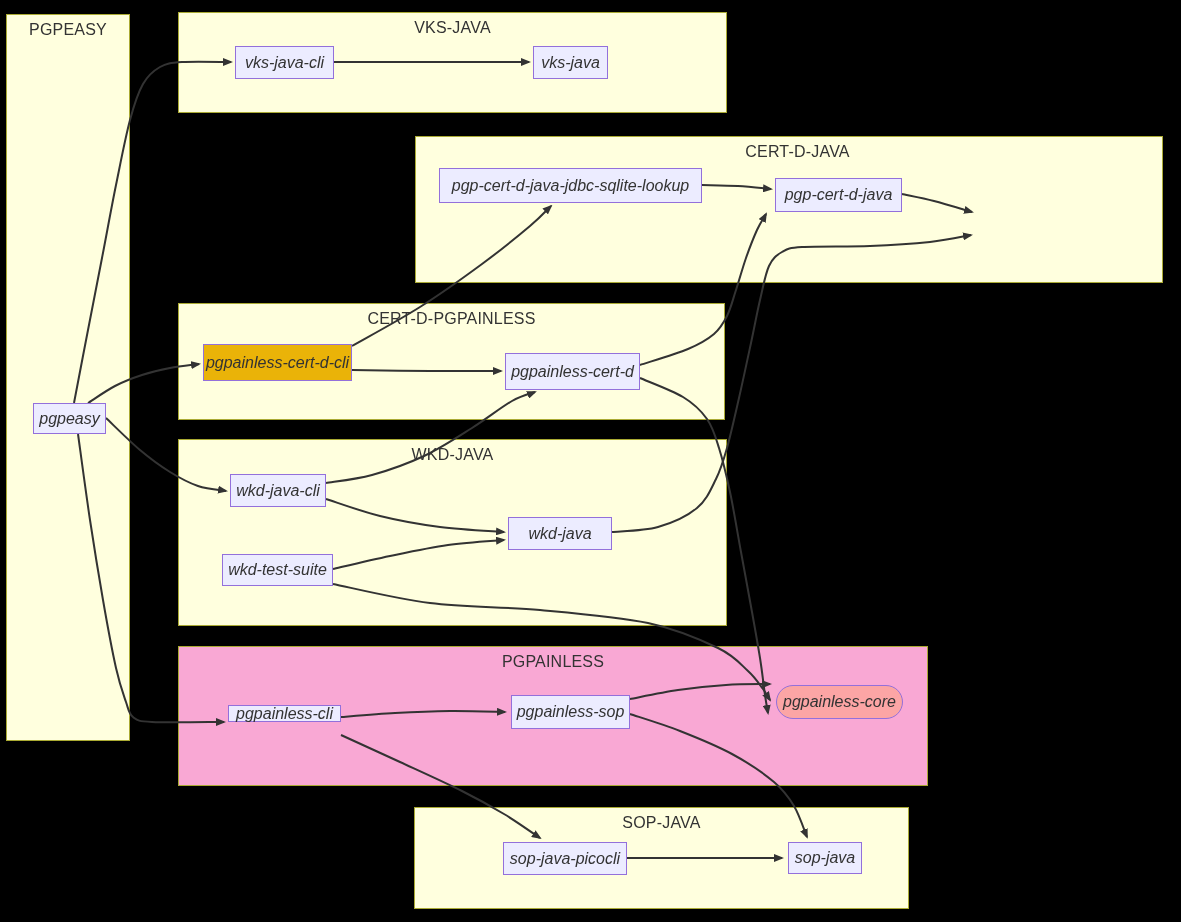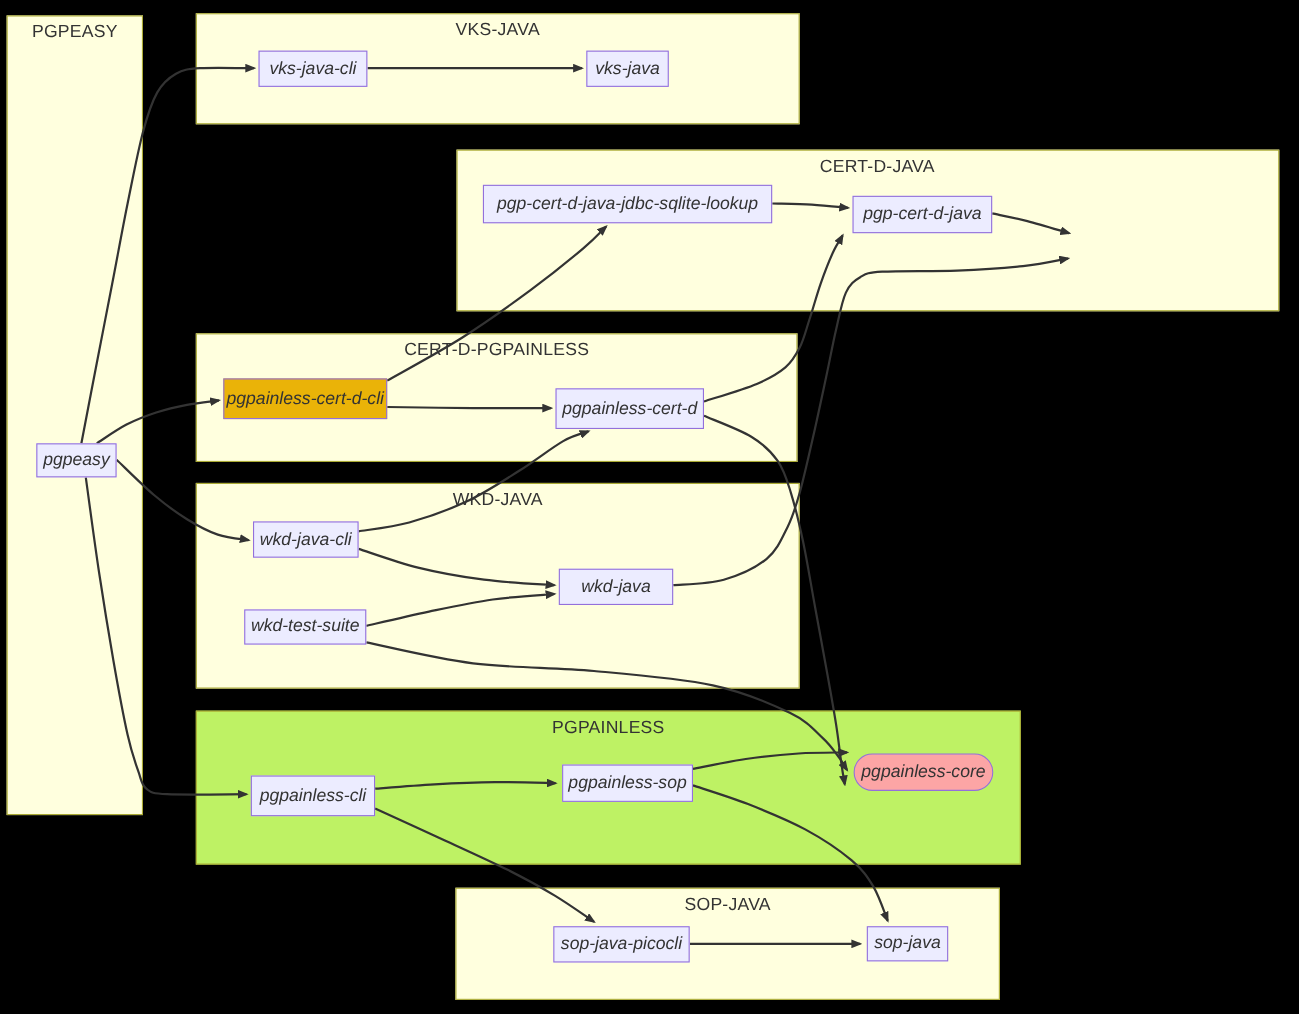--- a/index.html
+++ b/index.html
@@ -26,21 +26,21 @@
     </div>
     <div class="subgraph" style="left: 415px; top: 136px; width: 748px; height: 147px; background: rgb(255, 255, 222); border-color: rgb(170, 170, 51);">
       <div class="subgraph-title" style="color: rgb(51, 51, 51); padding-left: 17px;">CERT-D-JAVA</div>
     </div>
     <div class="subgraph" style="left: 178px; top: 303px; width: 547px; height: 117px; background: rgb(255, 255, 222); border-color: rgb(170, 170, 51);">
       <div class="subgraph-title" style="color: rgb(51, 51, 51);">CERT-D-PGPAINLESS</div>
     </div>
     <div class="subgraph" style="left: 178px; top: 439px; width: 549px; height: 187px; background: rgb(255, 255, 222); border-color: rgb(170, 170, 51);">
       <div class="subgraph-title" style="color: rgb(51, 51, 51);">WKD-JAVA</div>
     </div>
-    <div class="subgraph" style="left: 178px; top: 646px; width: 750px; height: 140px; background: #bef264; border-color: rgb(170, 170, 51);">
+    <div class="subgraph" style="left: 178px; top: 646px; width: 750px; height: 140px; background: #f9a8d4; border-color: rgb(170, 170, 51);">
       <div class="subgraph-title" style="color: rgb(51, 51, 51);">PGPAINLESS</div>
     </div>
     <div class="subgraph" style="left: 414px; top: 807px; width: 495px; height: 102px; background: rgb(255, 255, 222); border-color: rgb(170, 170, 51);">
       <div class="subgraph-title" style="color: rgb(51, 51, 51);">SOP-JAVA</div>
     </div>
     <svg id="edges" xmlns="http://www.w3.org/2000/svg">
     <defs>
       <marker id="arrow" viewBox="0 0 10 8" refX="8" refY="4" markerWidth="10" markerHeight="8" markerUnits="userSpaceOnUse" orient="auto">
         <path d="M0,0 L10,4 L0,8 Z" fill="#333333"></path>
       </marker>
@@ -92,21 +92,21 @@
     </div>
     <div class="node" style="left: 230px; top: 474px; width: 96px; height: 33px; background: rgb(236, 236, 255); border-color: rgb(147, 112, 219); justify-content: center;">
       <span class="node-label" style="color: rgb(51, 51, 51);">wkd-java-cli</span>
     </div>
     <div class="node" style="left: 508px; top: 517px; width: 104px; height: 33px; background: rgb(236, 236, 255); border-color: rgb(147, 112, 219);">
       <span class="node-label" style="color: rgb(51, 51, 51);">wkd-java</span>
     </div>
     <div class="node" style="left: 222px; top: 538px; width: 111px; height: 32px; background: rgb(236, 236, 255); border-color: rgb(147, 112, 219); margin-top: 16px;">
       <span class="node-label" style="color: rgb(51, 51, 51);">wkd-test-suite</span>
     </div>
-    <div class="node" style="left: 228px; top: 705px; width: 113px; height: 37px; background: rgb(236, 236, 255); border-color: rgb(147, 112, 219);">
+    <div class="node" style="left: 228px; top: 705px; width: 113px; height: 17px; background: rgb(236, 236, 255); border-color: rgb(147, 112, 219);">
       <span class="node-label" style="color: rgb(51, 51, 51);">pgpainless-cli</span>
     </div>
     <div class="node" style="left: 511px; top: 695px; width: 119px; height: 34px; background: rgb(236, 236, 255); border-color: rgb(147, 112, 219);">
       <span class="node-label" style="color: rgb(51, 51, 51);">pgpainless-sop</span>
     </div>
     <div class="node" style="left: 776px; top: 685px; width: 127px; height: 34px; background: #fca5a5; border-color: rgb(147, 112, 219); border-radius: 17px;">
       <span class="node-label" style="color: rgb(51, 51, 51);">pgpainless-core</span>
     </div>
     <div class="node" style="left: 503px; top: 842px; width: 124px; height: 33px; background: rgb(236, 236, 255); border-color: rgb(147, 112, 219);">
       <span class="node-label" style="color: rgb(51, 51, 51);">sop-java-picocli</span>

